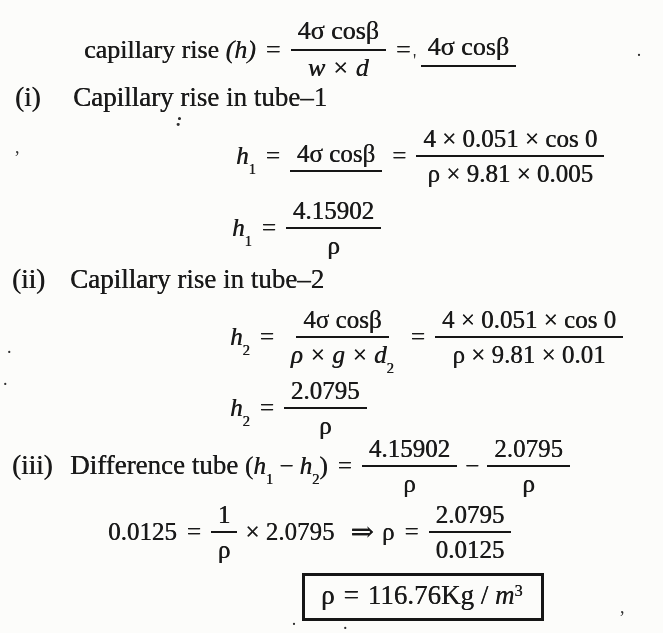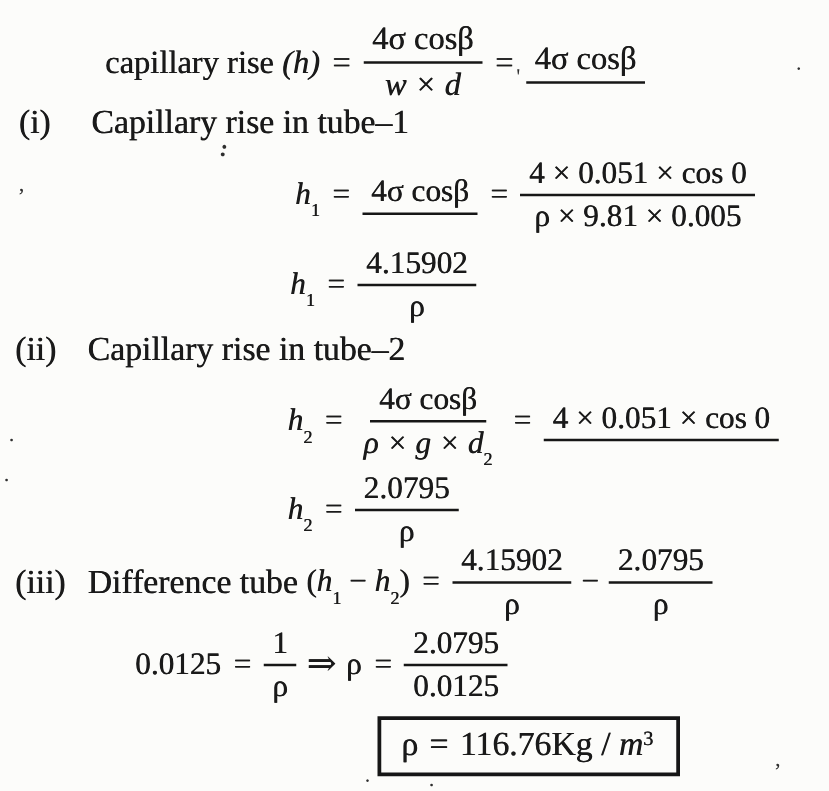--- a/index.html
+++ b/index.html
@@ -125,20 +125,21 @@
 <div class="row" style="left:230px; top:302px; height:70px;">
   <span class="it"><span>h</span><sub>2</sub></span>
   <span class="eq">=</span>
   <span class="frac">
     <span class="num">4σ cosβ</span>
     <span class="den it"><span>ρ × g × </span><span>d</span><sub>2</sub></span>
   </span>
   <span class="eq">=</span>
   <span class="frac">
     <span class="num">4 × 0.051 × cos 0</span>
+    <span class="den">ρ × 9.81 × 0.01</span>
   </span>
 </div>
 
 <div class="row" style="left:230px; top:376px; height:64px;">
   <span class="it"><span>h</span><sub>2</sub></span>
   <span class="eq">=</span>
   <span class="frac">
     <span class="num">2.0795</span>
     <span class="den">ρ</span>
   </span>
@@ -160,20 +161,21 @@
   </span>
 </div>
 
 <div class="row" style="left:108px; top:500px; height:64px;">
   <span>0.0125</span>
   <span class="eq">=</span>
   <span class="frac">
     <span class="num">1</span>
     <span class="den">ρ</span>
   </span>
+  <span class="op">× 2.0795</span>
   <span class="op" style="font-size:28px;">⇒</span>
   <span>ρ</span>
   <span class="eq">=</span>
   <span class="frac">
     <span class="num">2.0795</span>
     <span class="den">0.0125</span>
   </span>
 </div>
 
 <div class="result-box">

